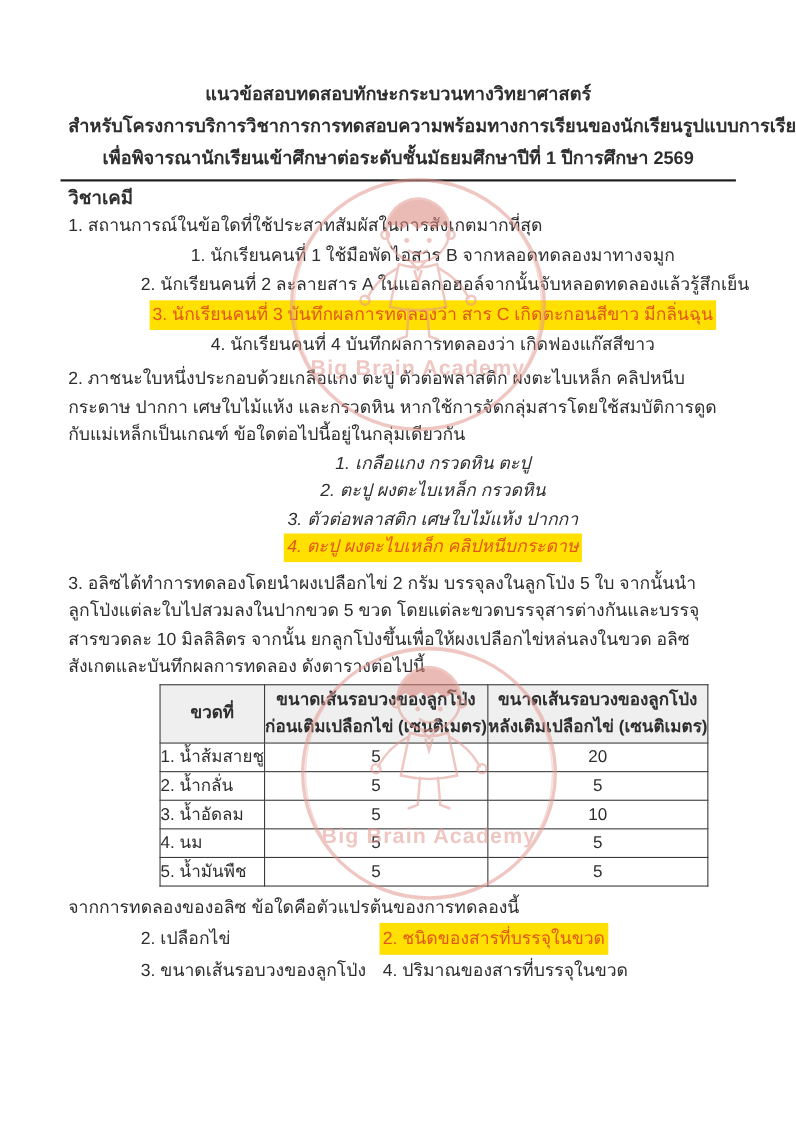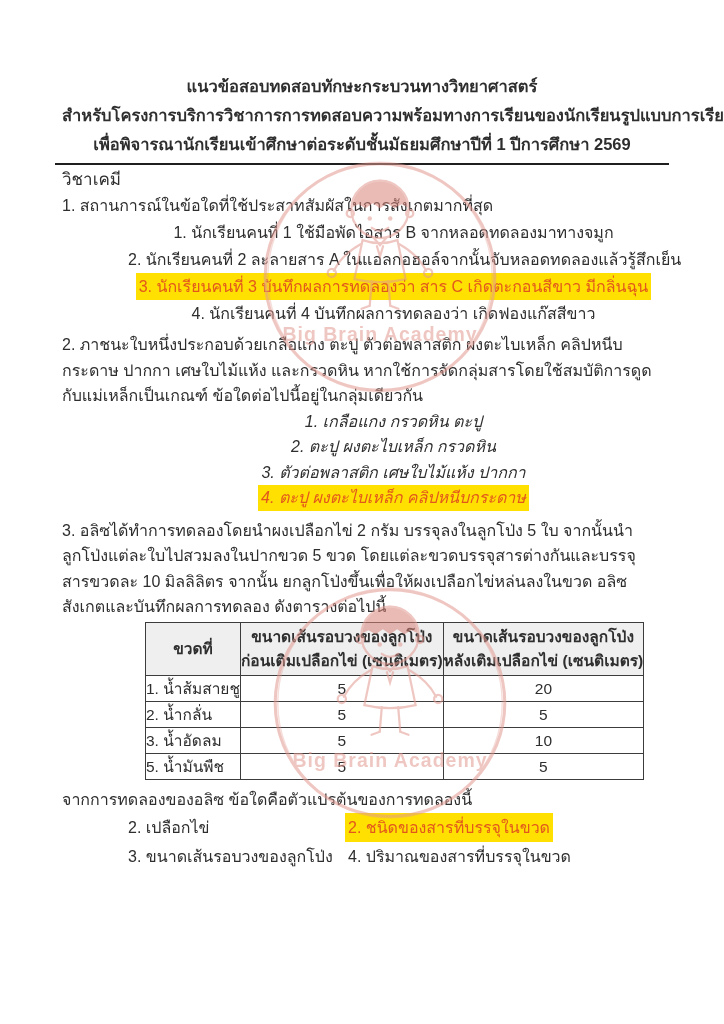--- a/index.html
+++ b/index.html
@@ -19,21 +19,21 @@
 
   
   .title-line {
     text-align:center; font-weight:bold; font-size:16.5px;
     line-height:29px; white-space:nowrap;
   }
   .rule {
     border:none; border-top:2px solid var(--rule-color,#1f1f1f);
     margin:4px -7px 0 -7px;
   }
-  .subject { font-weight:normal; font-size:17px; line-height:25px; margin-top:2px; }
+  .subject { font-weight:bold; font-size:17px; line-height:25px; margin-top:2px; }
 
   
   .stem  { line-height:27px; white-space:nowrap; }
   .stem-wrap { line-height:25.5px; }
   .q2 { margin-top:5px; }
   .q3 { margin-top:7px; }
   .options { padding-left:63px;text-align:center; }
   .opt-line { line-height:27px; white-space:nowrap; }
   .q2 .opt-line { line-height:25.5px;font-style:italic; }
   .hl-span { display:inline-block; padding:0 3px; }
@@ -202,20 +202,25 @@
             <td class="c0">2. น้ำกลั่น</td>
             <td class="c1">5</td>
             <td class="c2">5</td>
           </tr>
           <tr>
             <td class="c0">3. น้ำอัดลม</td>
             <td class="c1">5</td>
             <td class="c2">10</td>
           </tr>
           <tr>
+            <td class="c0">4. นม</td>
+            <td class="c1">5</td>
+            <td class="c2">5</td>
+          </tr>
+          <tr>
             <td class="c0">5. น้ำมันพืช</td>
             <td class="c1">5</td>
             <td class="c2">5</td>
           </tr>
         </tbody>
       </table>
 
       <div class="sub-question">จากการทดลองของอลิซ ข้อใดคือตัวแปรต้นของการทดลองนี้</div>
       <div class="opt-grid">
         <div class="opt-line"><span class="hl-span">2. เปลือกไข่</span></div>

